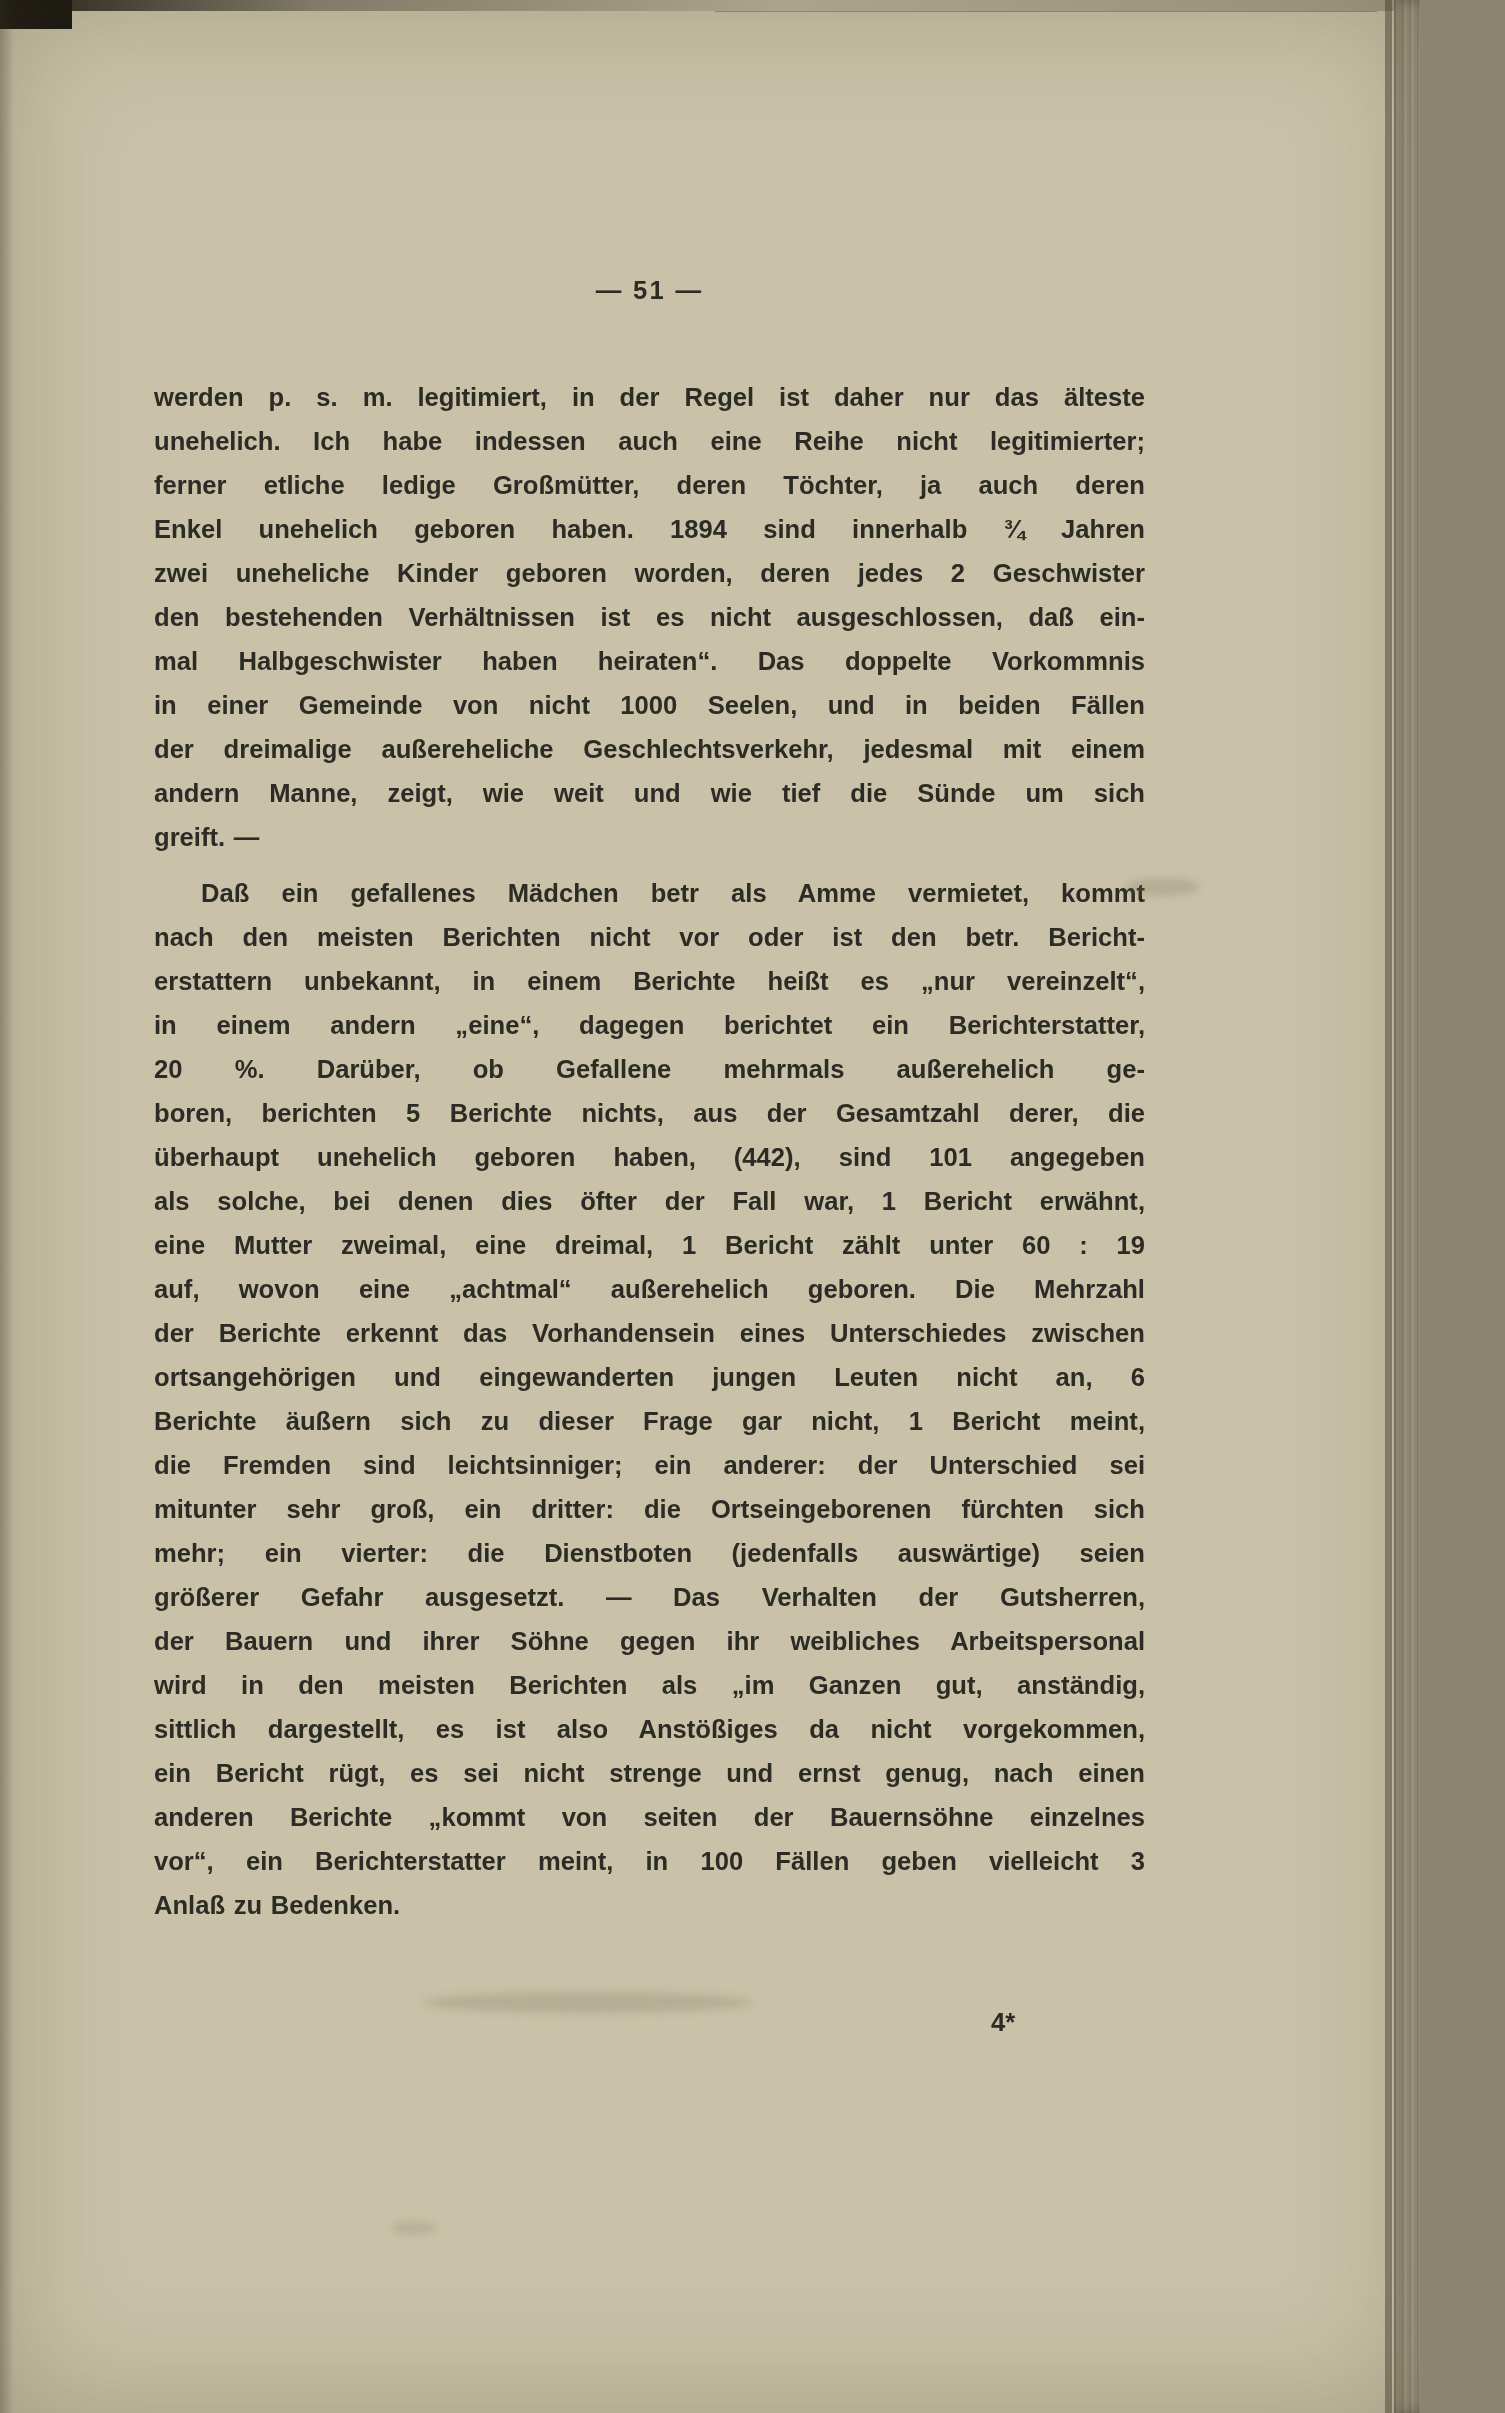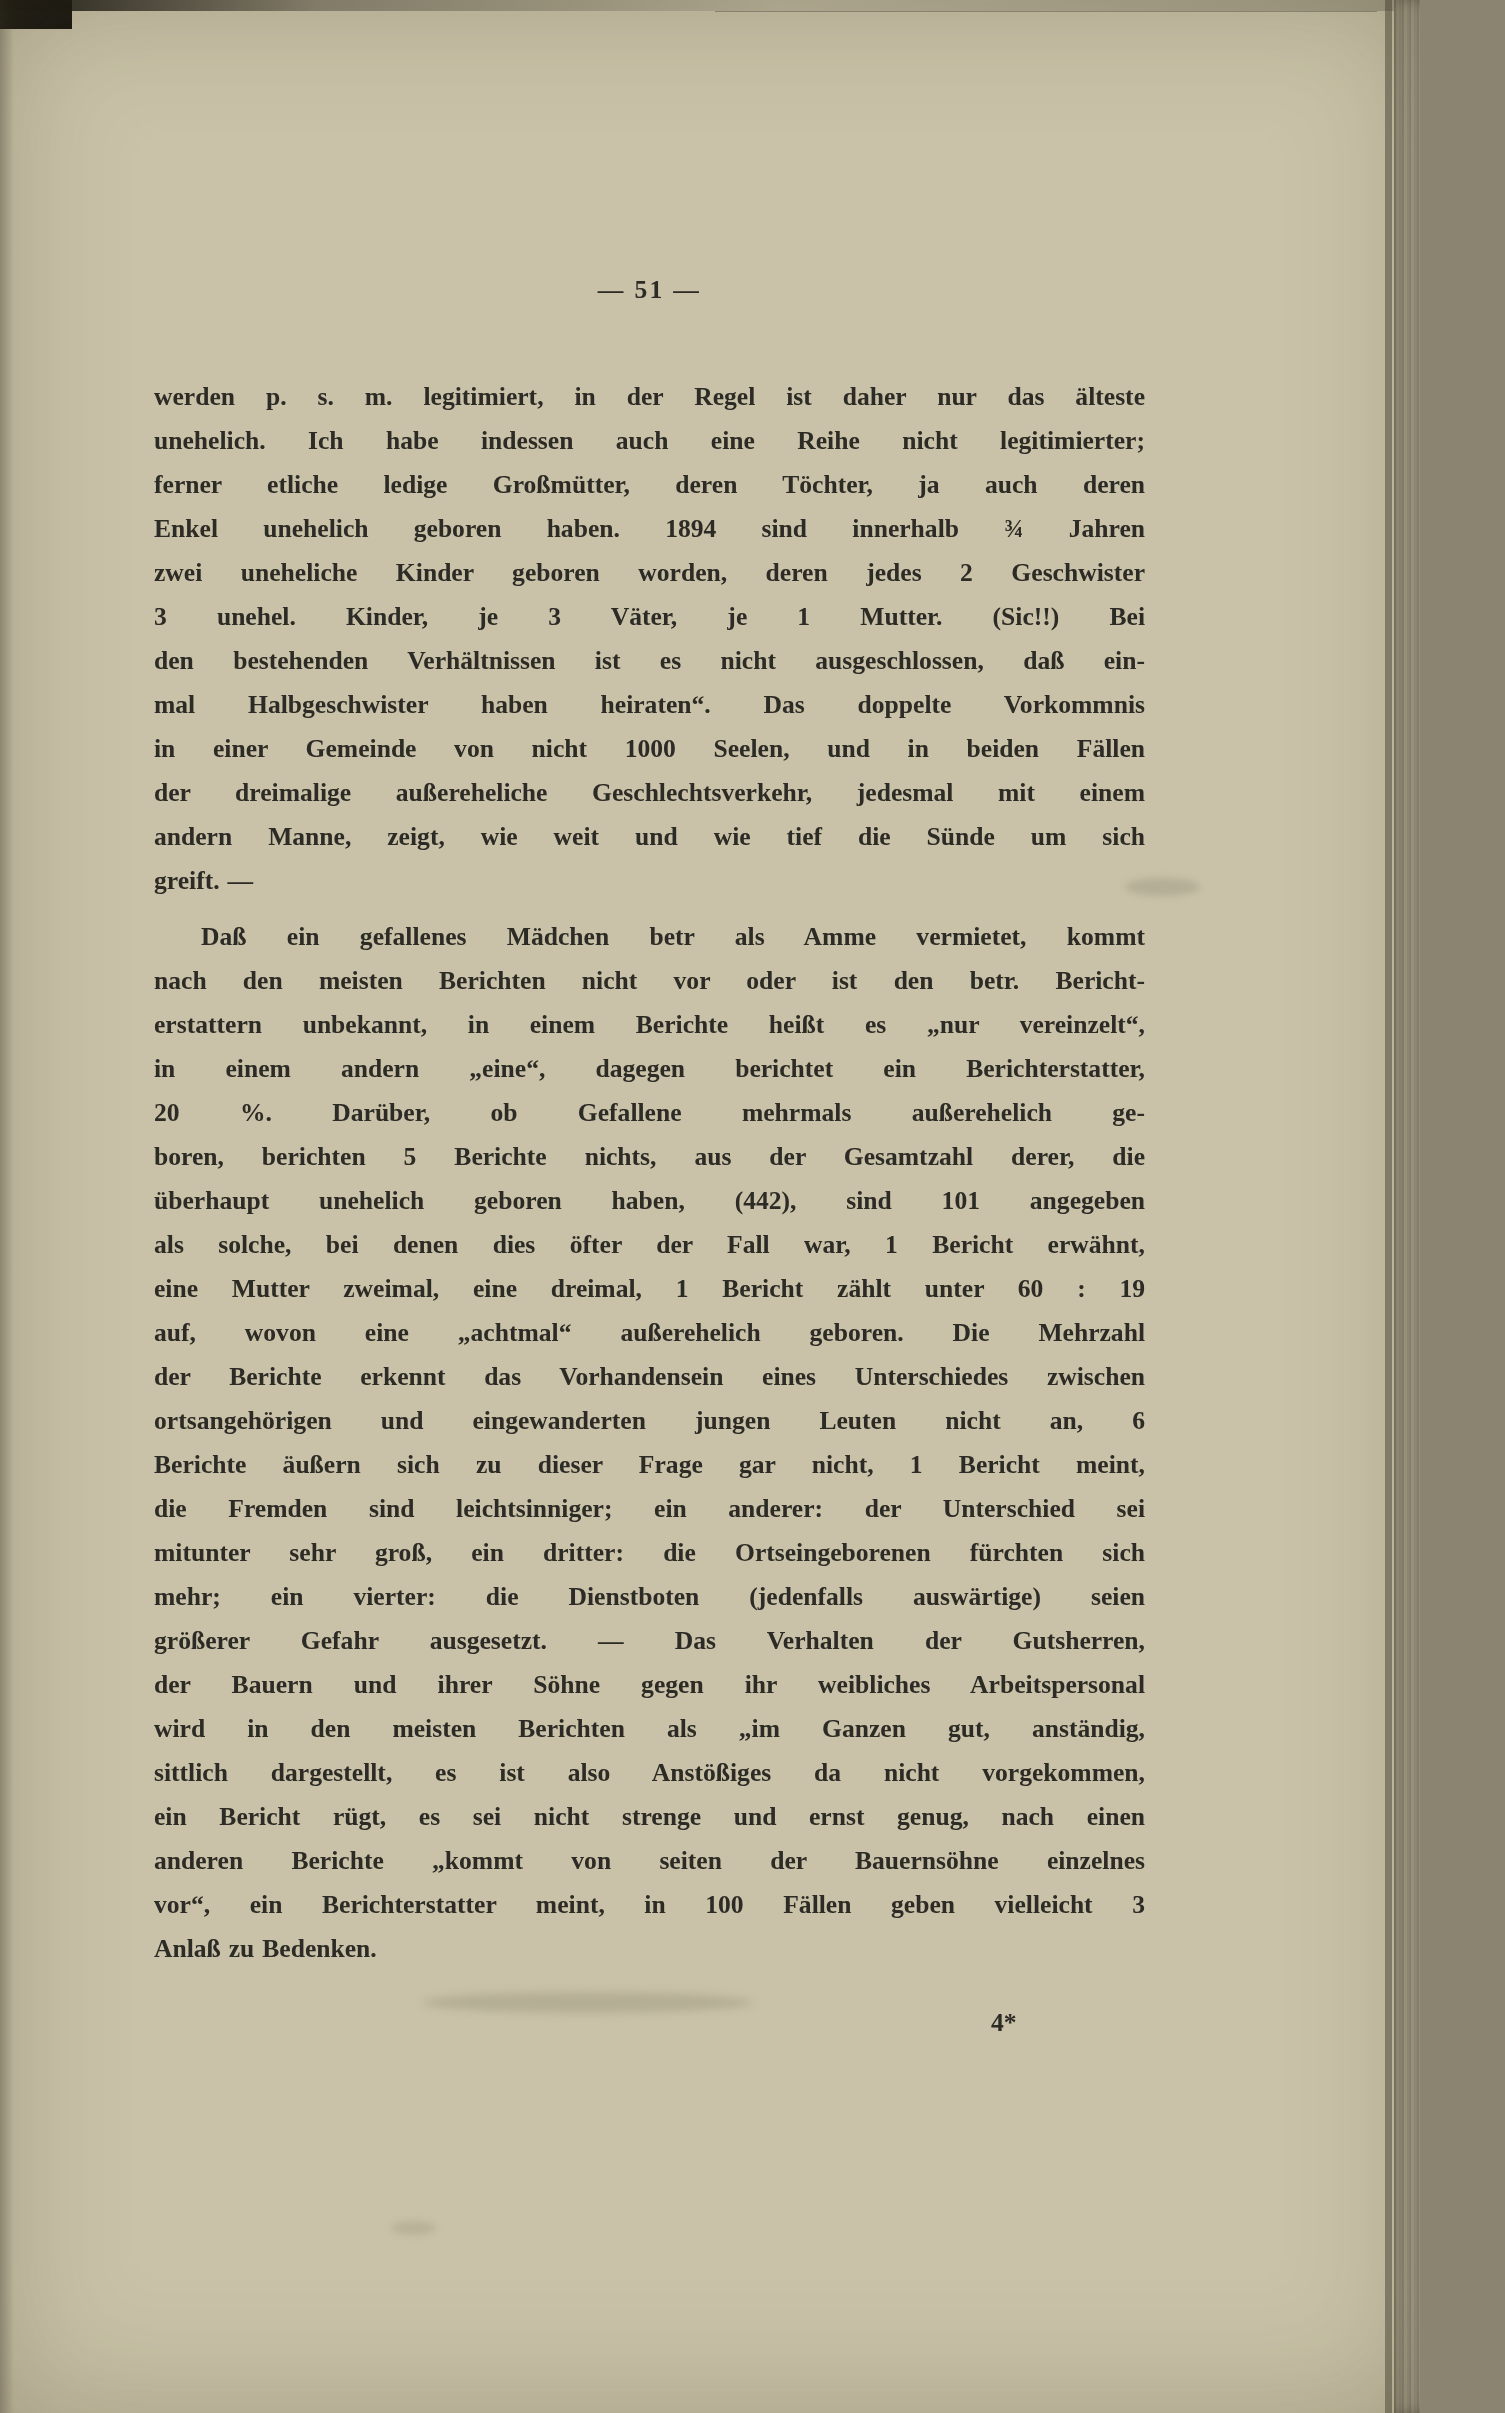--- a/index.html
+++ b/index.html
@@ -1,21 +1,21 @@
 <!DOCTYPE html>
 <html style="--paper: #c9c2a8; --ink: #2d2b25; --edge_dark: #14120e;font-size:12px"><head>
 <meta charset="utf-8">
 <style>
   html,body{margin:0;padding:0;background:#8a8471;}
   .page{
     position:relative;
     width:1420px;height:2413px;
     background:var(--paper,#c9c2a8);
     overflow:hidden;
-    font-family:Liberation Serif, serif;
+    font-family:Liberation Sans, sans-serif;
   }
   
   .corner-tl{position:absolute;left:0;top:0;width:72px;height:29px;background:var(--edge_dark,#14120e);}
   .top-shade{position:absolute;left:0;top:0;width:100%;height:10.5px;
     background:linear-gradient(to right, rgba(18,16,12,.95), rgba(18,16,12,.35) 316px, rgba(18,16,12,.08) 55%, rgba(18,16,12,.22));}
   .left-shade{position:absolute;left:0;top:0;width:13.6px;height:100%;
     background:linear-gradient(to right, rgba(40,36,26,.30), rgba(40,36,26,0));}
   .scratch-line{position:absolute;left:715px;top:10.5px;width:662px;height:1.5px;background:rgba(100,95,80,.55);}
   .crease{position:absolute;left:1385px;top:0;width:6.8px;height:100%;background:rgba(52,48,36,.45);}
   .pages-band{position:absolute;left:1394px;top:0;width:63px;height:100%;
@@ -66,21 +66,20 @@
 
   <div class="page-number">— 51 —</div>
 
   <div class="text-block">
     <div class="para">
         <div class="line">werden p. s. m. legitimiert, in der Regel ist daher nur das älteste</div>
         <div class="line">unehelich. Ich habe indessen auch eine Reihe nicht legitimierter;</div>
         <div class="line">ferner etliche ledige Großmütter, deren Töchter, ja auch deren</div>
         <div class="line">Enkel unehelich geboren haben. 1894 sind innerhalb ¾ Jahren</div>
         <div class="line">zwei uneheliche Kinder geboren worden, deren jedes 2 Geschwister</div>
-        <div class="line">3 unehel. Kinder, je 3 Väter, je 1 Mutter. (Sic!!) Bei</div>
         <div class="line">den bestehenden Verhältnissen ist es nicht ausgeschlossen, daß ein-</div>
         <div class="line">mal Halbgeschwister haben heiraten“. Das doppelte Vorkommnis</div>
         <div class="line">in einer Gemeinde von nicht 1000 Seelen, und in beiden Fällen</div>
         <div class="line">der dreimalige außereheliche Geschlechtsverkehr, jedesmal mit einem</div>
         <div class="line">andern Manne, zeigt, wie weit und wie tief die Sünde um sich</div>
         <div class="line last">greift. —</div>
       </div>
     <div class="para indent">
         <div class="line">Daß ein gefallenes Mädchen betr als Amme vermietet, kommt</div>
         <div class="line">nach den meisten Berichten nicht vor oder ist den betr. Bericht-</div>

